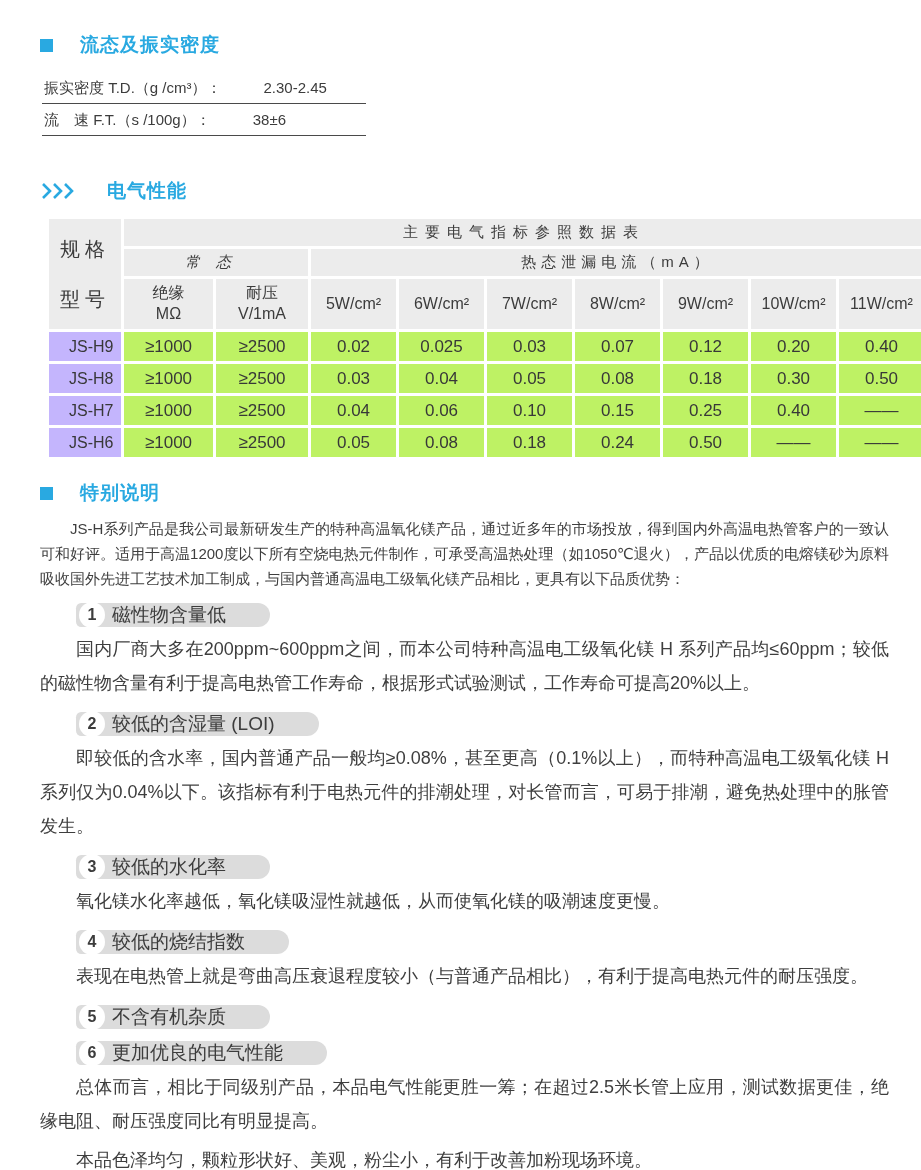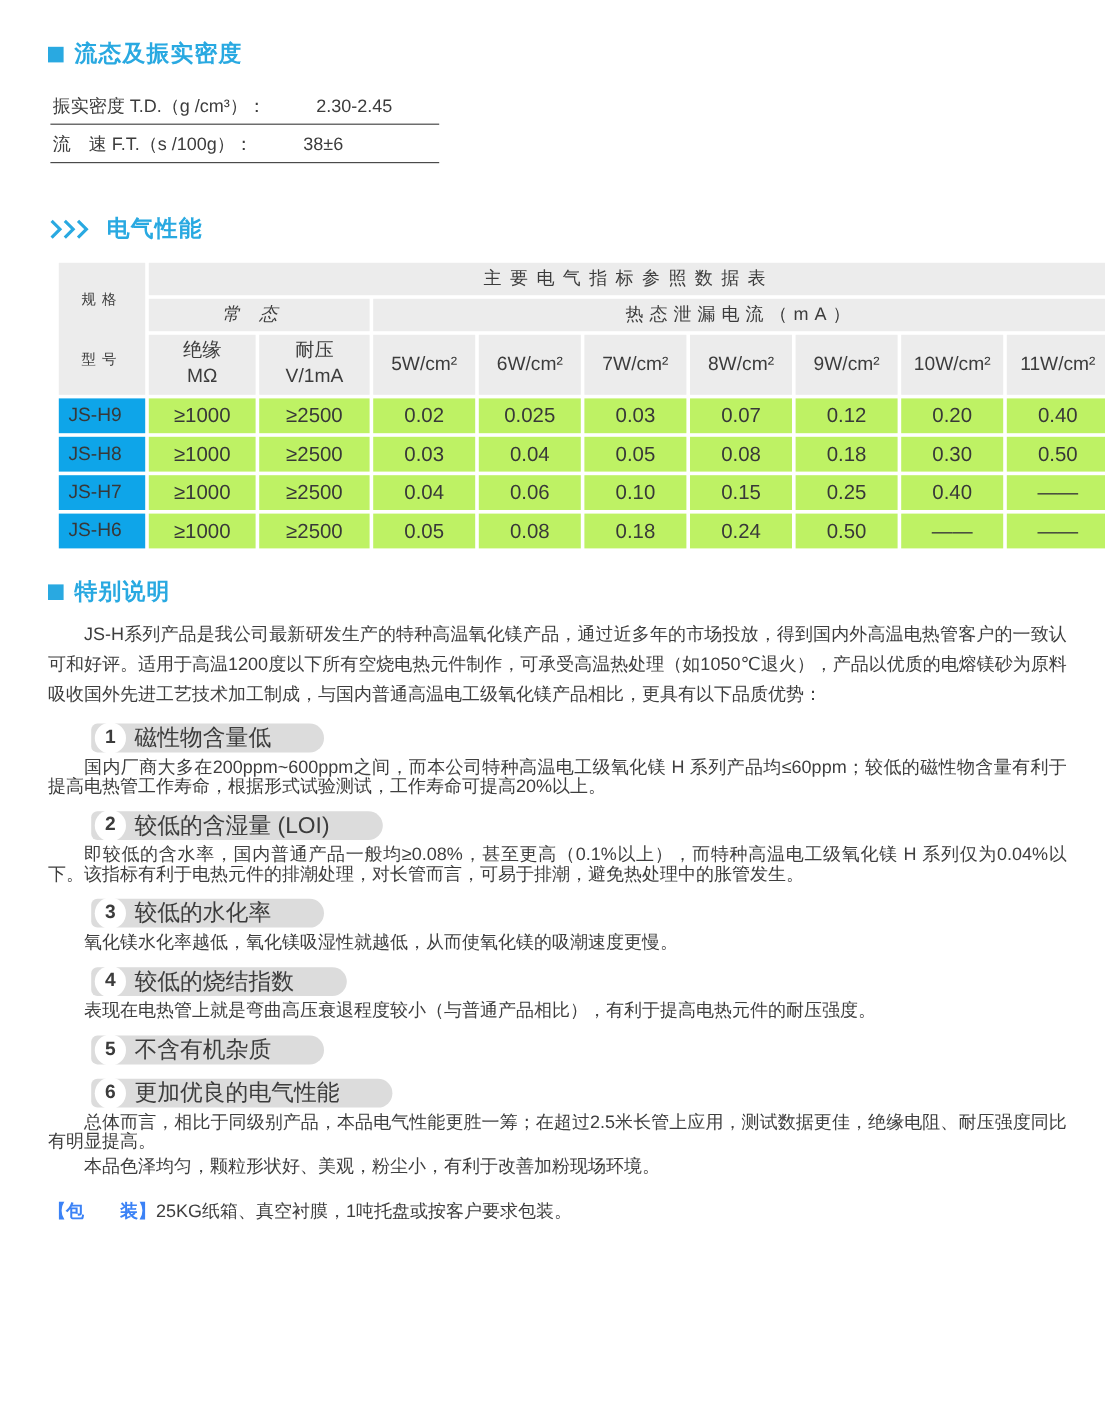--- a/index.html
+++ b/index.html
@@ -5,21 +5,21 @@
   * { margin:0; padding:0; box-sizing:border-box; }
   html,body { background:#ffffff; }
   body {
     width:921px; height:1170px; overflow:hidden;
     font-family:"Liberation Sans","DejaVu Sans",sans-serif;
     color:#3e3e3e;
   }
   .page { width:921px; height:1170px; padding:32px 32px 0 40px; }
 
   
-  .sec-head { display:flex; align-items:center; gap:9px; }
+  .sec-head { display:flex; align-items:center; gap:27px; }
   .bullet { width:13px; height:13px; background:#29a9e1; flex:0 0 auto; }
   .sec-title { color:#29a9e1; font-size:19px; font-weight:bold; letter-spacing:1px; }
   .chev { display:block; }
 
   
   .ftable { width:324px; margin:14px 0 0 2px; }
   .srow { display:flex; align-items:baseline; border-bottom:1.5px solid #4a4a4a;
           padding:7px 2px 5px 2px; font-size:15px; color:#3c3c3c;gap:38px; }
   .svalue { margin-left:4px; }
 
@@ -28,37 +28,37 @@
   .gap3 { height:20px; }
 
   
   .etable { border-collapse:separate; border-spacing:3px; table-layout:fixed;
             width:849px; margin-left:6px; }
   .etable th { background:#ececec; font-weight:normal; color:#3c3c3c; vertical-align:middle; }
   .etable .main   { font-size:15px; letter-spacing:7px; height:27px; }
   .etable .normal { font-size:15px; letter-spacing:16px; height:27px;font-style:italic; }
   .etable .hot    { font-size:15px; letter-spacing:5px; height:27px; }
   .etable .sub    { font-size:16px; height:50px; white-space:pre-line; line-height:1.3; }
-  .etable .corner { font-size:12px; letter-spacing:5px; white-space:pre-line; line-height:50px;font-family:Liberation Serif, serif; }
+  .etable .corner { font-size:20px; letter-spacing:5px; white-space:pre-line; line-height:50px;font-family:Liberation Serif, serif; }
   .etable td { text-align:center; height:29px; font-size:17px; color:#383838; vertical-align:middle; }
-  .etable td.model { background:#0ea5e9; text-align:left; padding-left:8px; font-size:16px; }
+  .etable td.model { background:#c4b5fd; text-align:left; padding-left:20px; font-size:16px; }
   .etable td.val   { background:#bef264; }
 
   
   .intro { margin-top:10px; text-indent:2em; text-align:justify; line-height:25px; font-size:15px; }
   .item { margin-top:12px; }
   .pill { position:relative; display:inline-flex; align-items:center; height:24px;
           background:#dcdcdc; border-radius:6px 14px 14px 6px;
           margin-left:36px; padding:0 44px 0 36px; }
   .pnum { position:absolute; left:3px; top:50%; transform:translateY(-50%);
           width:26px; height:26px; background:#ffffff; border-radius:50%;
           display:flex; align-items:center; justify-content:center;
           font-weight:bold; font-size:16px; color:#3c3c3c; }
   .ptitle { font-size:19px; color:#3c3c3c; white-space:nowrap; }
-  .fbody { margin:5px 0 0; text-indent:2em; line-height:16px; font-size:15px; text-align:justify; }
+  .fbody { margin:5px 0 0; text-indent:2em; line-height:34px; font-size:18px; text-align:justify; }
 
   .footer-notes { margin-top:16px; }
   .fline { margin-top:3px; line-height:26px; font-size:15px; text-align:justify; }
   .flabel { color:#3b82f6; font-weight:bold; }
 </style>
 </head>
 <body>
 
 <div class="page">
 

